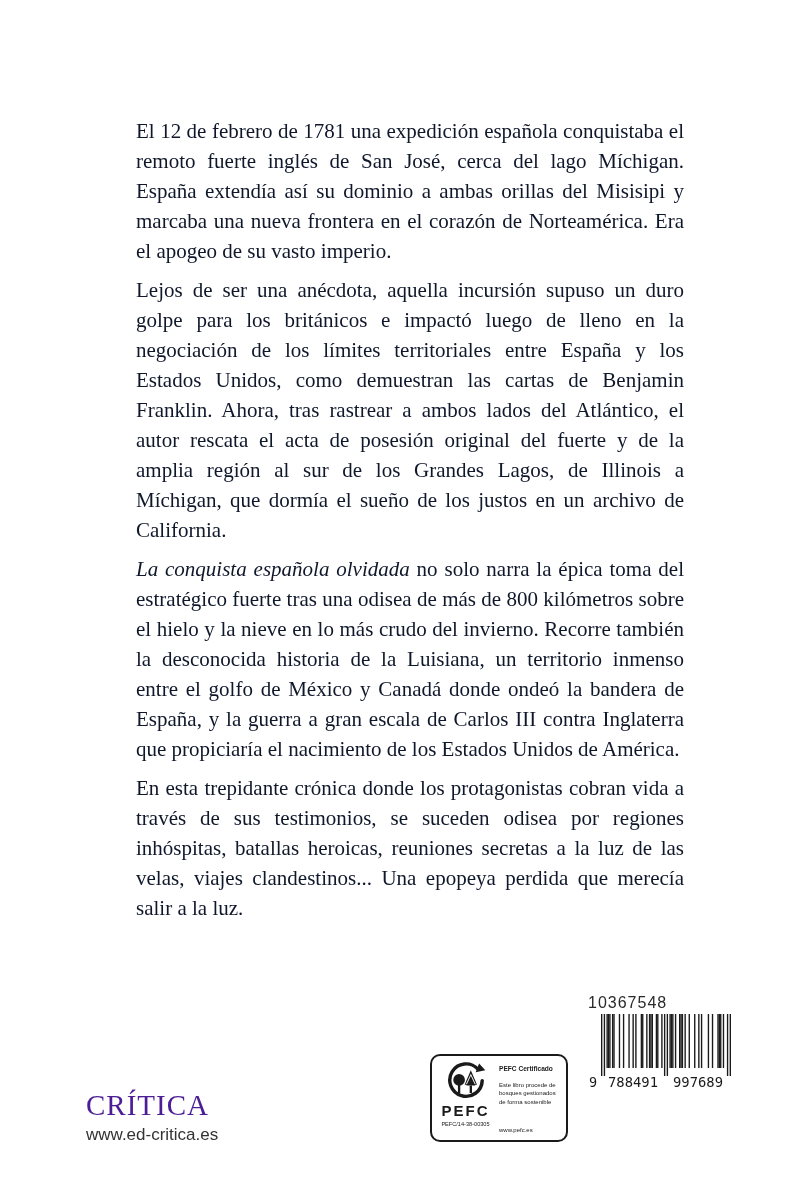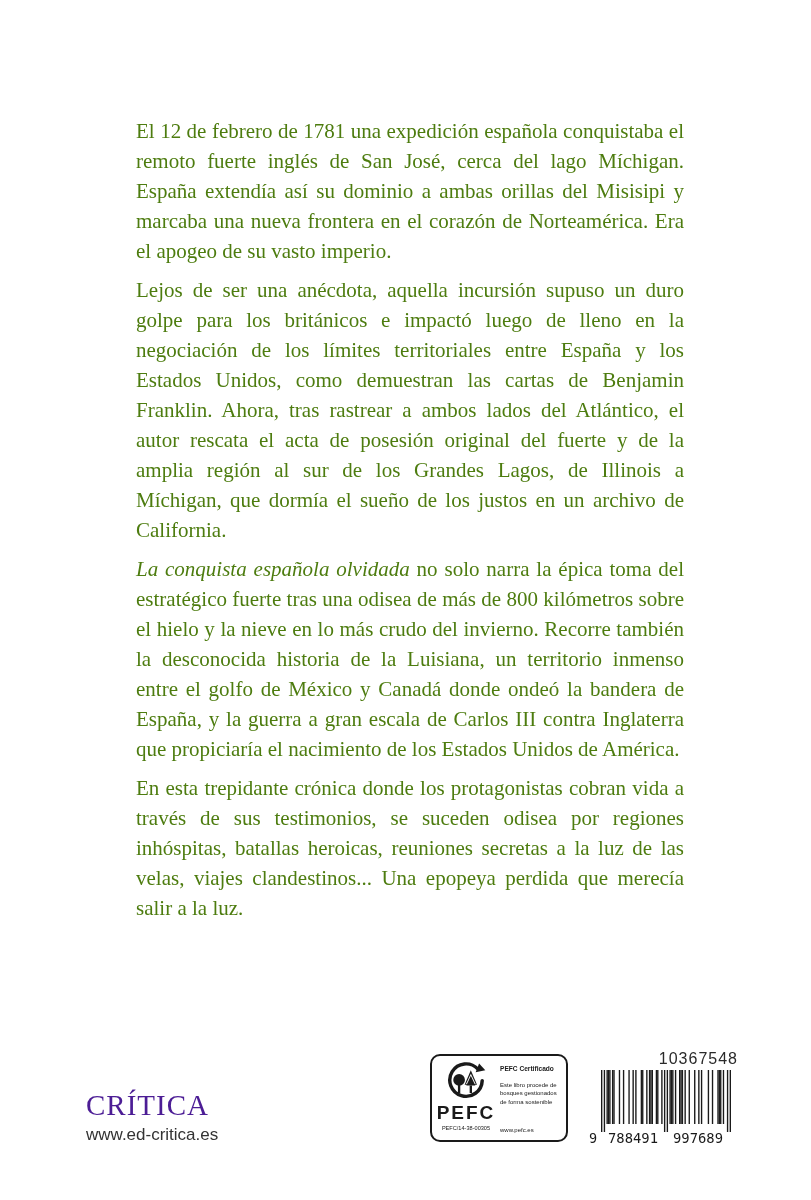--- a/index.html
+++ b/index.html
@@ -4,21 +4,21 @@
 <style>
   html,body{margin:0;padding:0;}
   body{
     width:811px;height:1200px;position:relative;
     background:#ffffff;overflow:hidden;
     font-family:"Liberation Serif",serif;
   }
   
   .synopsis{
     position:absolute;left:136px;top:116px;width:548px;
-    color:#4d7c0f;font-size:21px;line-height:30px;
+    color:#0f172a;font-size:21px;line-height:30px;
     text-align:justify;text-justify:inter-word;
   }
   .synopsis p{margin:0 0 9px 0;}
   .synopsis em{font-style:italic;}
   
   .publisher{position:absolute;left:86px;top:1089px;color:#2e2e2e;}
   .publisher .logo{
     font-family:"Liberation Serif",serif;
     font-size:29px;letter-spacing:1px;font-weight:400;color:#4c1d95;
   }
@@ -28,30 +28,30 @@
   }
   
   .pefc{
     position:absolute;left:430px;top:1054px;width:123px;height:74px;
     border:2.5px solid #1a1a1a;border-radius:10px;background:#fff;
     padding:6px 5px 4px 6px;display:flex;gap:6px;
     font-family:"Liberation Sans",sans-serif;color:#1a1a1a;
   }
   .pefc-left{width:56px;display:flex;flex-direction:column;align-items:center;}
   .pefc-logo{width:42px;height:40px;}
-  .pefc-word{font-weight:bold;font-size:19px;letter-spacing:2px;line-height:1;margin-top:1px;}
+  .pefc-word{font-weight:bold;font-size:15px;letter-spacing:2px;line-height:1;margin-top:1px;}
   .pefc-lic{font-size:5.6px;margin-top:3px;white-space:nowrap;}
   .pefc-right{flex:1;display:flex;flex-direction:column;font-size:6px;line-height:1.45;}
   .pefc-title{font-weight:bold;font-size:6.6px;margin:2px 0 7px 0;}
   .pefc-body{width:62px;}
   .pefc-site{margin-top:auto;padding-bottom:1px;}
   
   .barcode-block{
-    position:absolute;left:588px;top:1050px;width:150px;
-    text-align:right;color:#1a1a1a;
+    position:absolute;left:588px;top:994px;width:150px;
+    text-align:left;color:#1a1a1a;
     font-family:"Liberation Sans",sans-serif;
   }
   .bc-code{font-size:16px;letter-spacing:1px;color:#2a2a2a;}
   #barcode{display:block;margin:2px auto 0 auto;}
 </style>
 </head>
 <body>
 
 <div class="cover">
 

